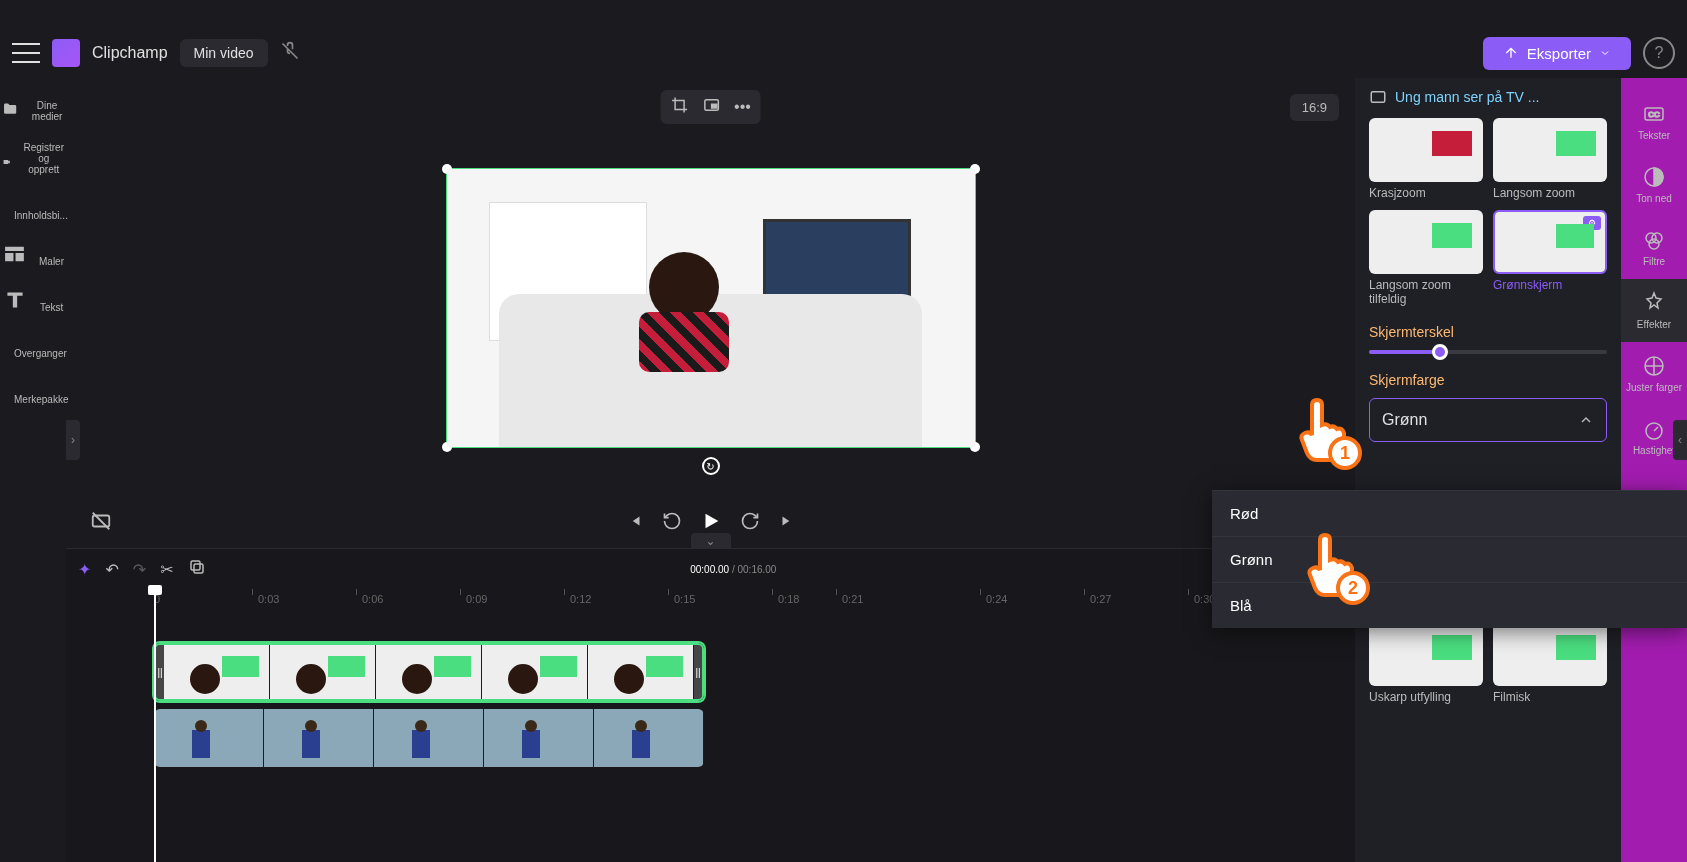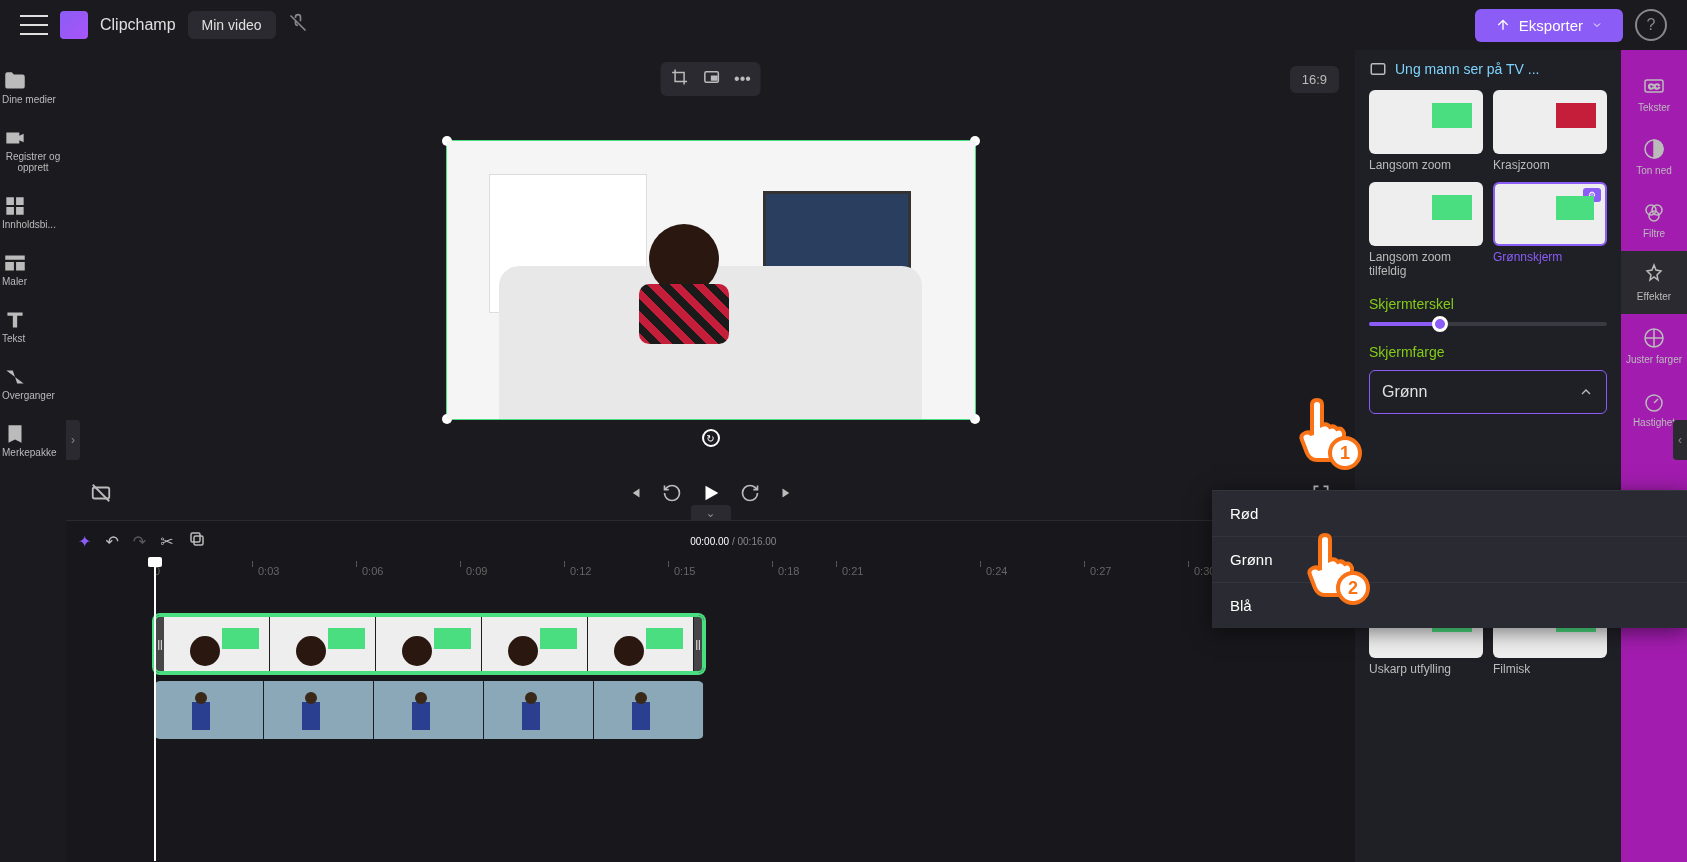--- a/index.html
+++ b/index.html
@@ -1,29 +1,29 @@
 <!DOCTYPE html>
 <html><head>
 <meta charset="utf-8">
 <style>
 * { margin: 0; padding: 0; box-sizing: border-box; font-family: -apple-system, BlinkMacSystemFont, "Segoe UI", sans-serif; }
 body { background: #1a1a1f; color: #e0e0e0; width: 1687px; height: 862px; overflow: hidden; position: relative; }
-.topbar { height: 50px; display: flex; align-items: center; padding: 0 20px; gap: 12px; }
+.topbar { height: 50px; display: flex; align-items: center; padding: 0 12px; gap: 12px; margin-top: 28px; }
 .hamburger { width: 28px; height: 20px; display: flex; flex-direction: column; justify-content: space-between; cursor: pointer; }
 .hamburger span { height: 2px; background: #e0e0e0; }
 .logo-box { width: 28px; height: 28px; background: linear-gradient(135deg, #8b5cf6, #a855f7); border-radius: 4px; }
 .app-name { font-size: 16px; color: #e0e0e0; }
 .title-chip { background: #2a2a30; padding: 6px 14px; border-radius: 6px; font-size: 14px; }
 .mic-icon { font-size: 18px; color: #888; }
 .topbar-spacer { flex: 1; }
 .export-btn { background: #8b5cf6; color: #fff; padding: 8px 20px; border-radius: 6px; display: flex; align-items: center; gap: 8px; font-size: 15px; cursor: pointer; }
 .help-icon { width: 32px; height: 32px; border: 2px solid #888; border-radius: 50%; display: flex; align-items: center; justify-content: center; font-size: 16px; color: #888; cursor: pointer; }
 .main-area { display: flex; height: 812px; }
 .left-sidebar { width: 66px; background: #1a1a1f; display: flex; flex-direction: column; padding-top: 8px; }
-.sidebar-item { display: flex; flex-direction: column; align-items: flex-start; padding: 10px 2px; cursor: pointer; gap: 0; }
+.sidebar-item { display: flex; flex-direction: row; align-items: flex-end; padding: 10px 2px; cursor: pointer; gap: 12px; }
 .sidebar-item svg { width: 26px; height: 26px; fill: #bbb; }
 .sidebar-item span { font-size: 10px; color: #bbb; text-align: center; line-height: 1.1; }
 .center-col { flex: 1; display: flex; flex-direction: column; position: relative; }
 .preview-area { height: 420px; position: relative; display: flex; align-items: center; justify-content: center; }
 .preview-toolbar { position: absolute; top: 12px; left: 50%; transform: translateX(-50%); background: #2a2a30; border-radius: 6px; padding: 6px 10px; display: flex; gap: 14px; align-items: center; }
 .preview-toolbar span { color: #bbb; font-size: 16px; cursor: pointer; }
 .aspect-chip { position: absolute; top: 16px; right: 16px; background: #2a2a30; border-radius: 6px; padding: 6px 12px; font-size: 13px; color: #bbb; }
 .canvas-frame { width: 530px; height: 280px; border: 1px solid #4ade80; position: relative; margin-top: 40px; background: #000; }
 .handle { width: 10px; height: 10px; background: #fff; border-radius: 50%; position: absolute; }
 .handle.tl { top: -5px; left: -5px; }
@@ -68,21 +68,21 @@
 .clip .grip { width: 8px; background: rgba(255,255,255,0.2); display: flex; align-items: center; justify-content: center; color: #fff; font-size: 10px; }
 .right-panel { width: 266px; background: #1f1f26; padding: 10px 14px; overflow-y: auto; position: relative; }
 .panel-header { display: flex; align-items: center; gap: 8px; margin-bottom: 12px; font-size: 14px; color: #7dd3fc; }
 .effect-grid { display: grid; grid-template-columns: 1fr 1fr; gap: 10px; }
 .effect-item { cursor: pointer; }
 .effect-thumb { width: 100%; height: 64px; background: #2a2a30; border-radius: 6px; position: relative; overflow: hidden; }
 .effect-thumb.active { border: 2px solid #8b5cf6; }
 .effect-thumb .badge { position: absolute; top: 4px; right: 4px; width: 18px; height: 14px; background: #8b5cf6; border-radius: 3px; display: flex; align-items: center; justify-content: center; font-size: 9px; color: #fff; }
 .effect-thumb .mini-room { width: 100%; height: 100%; background: #eee; }
 .effect-label { font-size: 12px; color: #bbb; margin-top: 4px; }
-.param-label { font-size: 14px; color: #84cc16; margin-top: 18px; margin-bottom: 10px; }
+.param-label { font-size: 14px; color: #fdba74; margin-top: 18px; margin-bottom: 10px; }
 .slider-track { width: 100%; height: 4px; background: #3a3a42; border-radius: 2px; position: relative; margin-bottom: 18px; }
 .slider-fill { position: absolute; left: 0; top: 0; height: 100%; width: 30%; background: #8b5cf6; border-radius: 2px; }
 .slider-thumb { position: absolute; left: 30%; top: 50%; transform: translate(-50%, -50%); width: 16px; height: 16px; background: #8b5cf6; border: 3px solid #fff; border-radius: 50%; }
 .color-select { border: 1px solid #8b5cf6; border-radius: 6px; padding: 12px; display: flex; justify-content: space-between; align-items: center; cursor: pointer; }
 .right-tools { width: 66px; background: #a21caf; display: flex; flex-direction: column; padding-top: 12px; }
 .right-tools .tool { display: flex; flex-direction: column; align-items: center; padding: 12px 2px; cursor: pointer; gap: 4px; }
 .right-tools .tool.active { background: #2a2a30; }
 .right-tools .tool span { font-size: 10px; color: #bbb; text-align: center; line-height: 1.1; }
 .right-tools .tool svg { width: 24px; height: 24px; fill: none; stroke: #bbb; stroke-width: 1.5; }
 .dropdown-overlay { position: absolute; top: 490px; left: 1212px; width: 475px; background: #2a2a32; z-index: 100; box-shadow: 0 4px 20px rgba(0,0,0,0.5); }
@@ -349,32 +349,32 @@
     <div class="panel-header">
       <svg width="18" height="18" viewBox="0 0 24 24" fill="none" stroke="#bbb" stroke-width="2">
           <rect x="3" y="5" width="18" height="14" rx="2"></rect>
         </svg>
       <span>Ung mann ser på TV ...</span>
     </div>
     <div class="effect-grid">
       <div class="effect-item">
         <div class="effect-thumb">
             <div class="mini-room">
+              <div class="mini-tv-red" style="position:absolute;top:20%;right:10%;width:35%;height:40%;background:#c41e3a"></div>
+            </div>
+          </div>
+        <div class="effect-label">Krasjzoom</div>
+      </div>
+      <div class="effect-item">
+        <div class="effect-thumb">
+            <div class="mini-room">
               <div style="position:absolute;top:20%;right:10%;width:35%;height:40%;background:#4ade80"></div>
             </div>
           </div>
         <div class="effect-label">Langsom zoom</div>
-      </div>
-      <div class="effect-item">
-        <div class="effect-thumb">
-            <div class="mini-room">
-              <div class="mini-tv-red" style="position:absolute;top:20%;right:10%;width:35%;height:40%;background:#c41e3a"></div>
-            </div>
-          </div>
-        <div class="effect-label">Krasjzoom</div>
       </div>
       <div class="effect-item">
         <div class="effect-thumb">
             <div class="mini-room">
               <div style="position:absolute;top:20%;right:10%;width:35%;height:40%;background:#4ade80"></div>
             </div>
           </div>
         <div class="effect-label">Langsom zoom tilfeldig</div>
       </div>
       <div class="effect-item">

